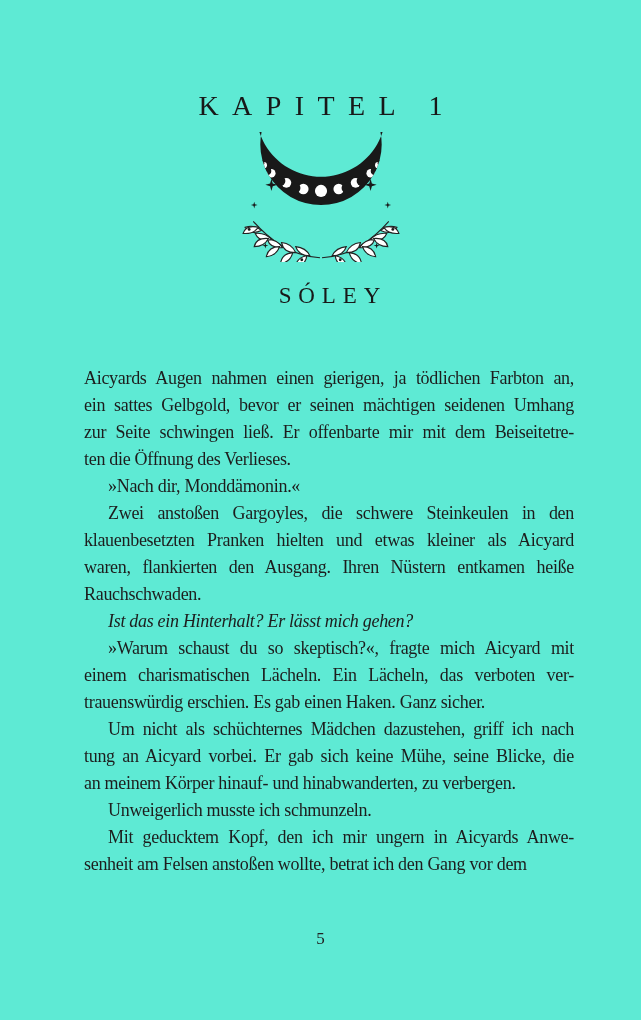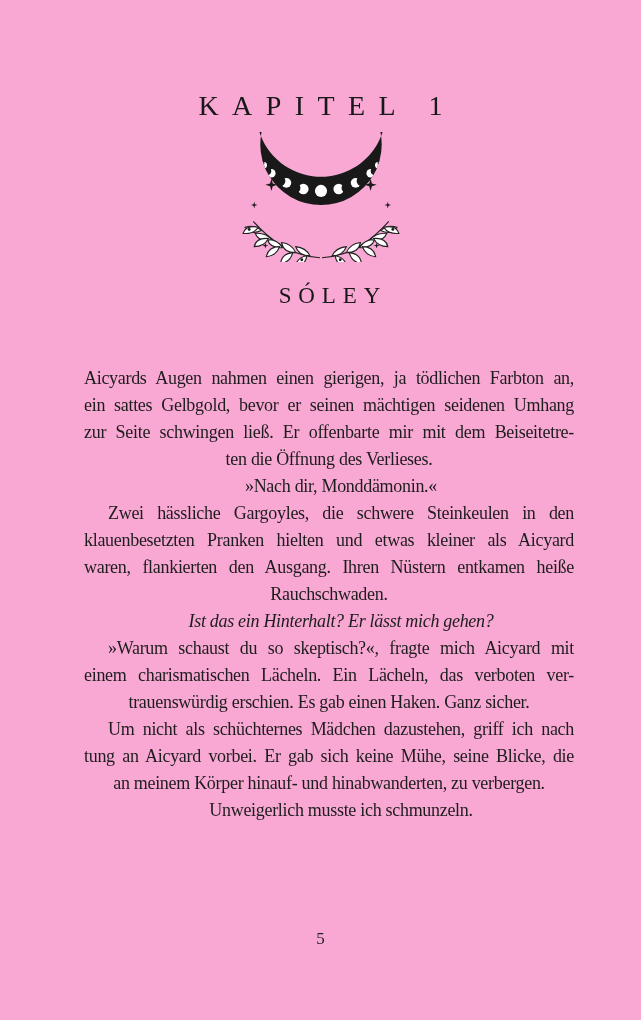--- a/index.html
+++ b/index.html
@@ -1,20 +1,20 @@
 <!DOCTYPE html>
 <html><head>
 <meta charset="utf-8">
 <style>
   html, body { margin: 0; padding: 0; background: #ffffff; }
   .page {
     position: relative;
     width: 641px;
     height: 1020px;
-    background: #f9a8d4;
+    background: #5eead4;
     font-family: "Liberation Serif", serif;
     color: #1d1d1d;
     overflow: hidden;
   }
   .chapter-heading {
     position: absolute;
     top: 90px; left: 0; right: 0;
     text-align: center;
     font-size: 28px;
     letter-spacing: 0.48em;
@@ -47,21 +47,21 @@
     width: 490px;
     font-size: 18px;
     line-height: 27px;
     letter-spacing: -0.3px;
     color: #1d1d1d;
     margin-left: 8px;
   }
   .para { margin: 0; }
   .para.italic { font-style: italic; }
   .line { text-align: justify; text-align-last: justify; white-space: normal; }
-  .line.last { text-align: center; text-align-last: auto; }
+  .line.last { text-align: left; text-align-last: auto; }
   .para.indent .line:first-child { text-indent: 24px; }
   .page-number {
     position: absolute;
     top: 929px; left: 0; right: 0;
     text-align: center;
     font-size: 17px;
     color: #222222;
   }
 </style>
 </head>
@@ -151,38 +151,42 @@
       <div class="para">
         <div class="line">Aicyards Augen nahmen einen gierigen, ja tödlichen Farbton an,</div>
         <div class="line">ein sattes Gelbgold, bevor er seinen mächtigen seidenen Umhang</div>
         <div class="line">zur Seite schwingen ließ. Er offenbarte mir mit dem Beiseitetre-</div>
         <div class="line last">ten die Öffnung des Verlieses.</div>
       </div>
       <div class="para indent">
         <div class="line last">»Nach dir, Monddämonin.«</div>
       </div>
       <div class="para indent">
-        <div class="line">Zwei hässliche Gargoyles, die schwere Steinkeulen in den</div>
+        <div class="line">Zwei anstoßen Gargoyles, die schwere Steinkeulen in den</div>
         <div class="line">klauenbesetzten Pranken hielten und etwas kleiner als Aicyard</div>
         <div class="line">waren, flankierten den Ausgang. Ihren Nüstern entkamen heiße</div>
         <div class="line last">Rauchschwaden.</div>
       </div>
       <div class="para indent italic">
         <div class="line last">Ist das ein Hinterhalt? Er lässt mich gehen?</div>
       </div>
       <div class="para indent">
         <div class="line">»Warum schaust du so skeptisch?«, fragte mich Aicyard mit</div>
         <div class="line">einem charismatischen Lächeln. Ein Lächeln, das verboten ver-</div>
         <div class="line last">trauenswürdig erschien. Es gab einen Haken. Ganz sicher.</div>
       </div>
       <div class="para indent">
         <div class="line">Um nicht als schüchternes Mädchen dazustehen, griff ich nach</div>
         <div class="line">tung an Aicyard vorbei. Er gab sich keine Mühe, seine Blicke, die</div>
         <div class="line last">an meinem Körper hinauf- und hinabwanderten, zu verbergen.</div>
       </div>
       <div class="para indent">
         <div class="line last">Unweigerlich musste ich schmunzeln.</div>
       </div>
+      <div class="para indent">
+        <div class="line">Mit geducktem Kopf, den ich mir ungern in Aicyards Anwe-</div>
+        <div class="line last">senheit am Felsen anstoßen wollte, betrat ich den Gang vor dem</div>
+      </div>
     </div>
 
   <div class="page-number">5</div>
 
 </div>
 
 </body></html>

